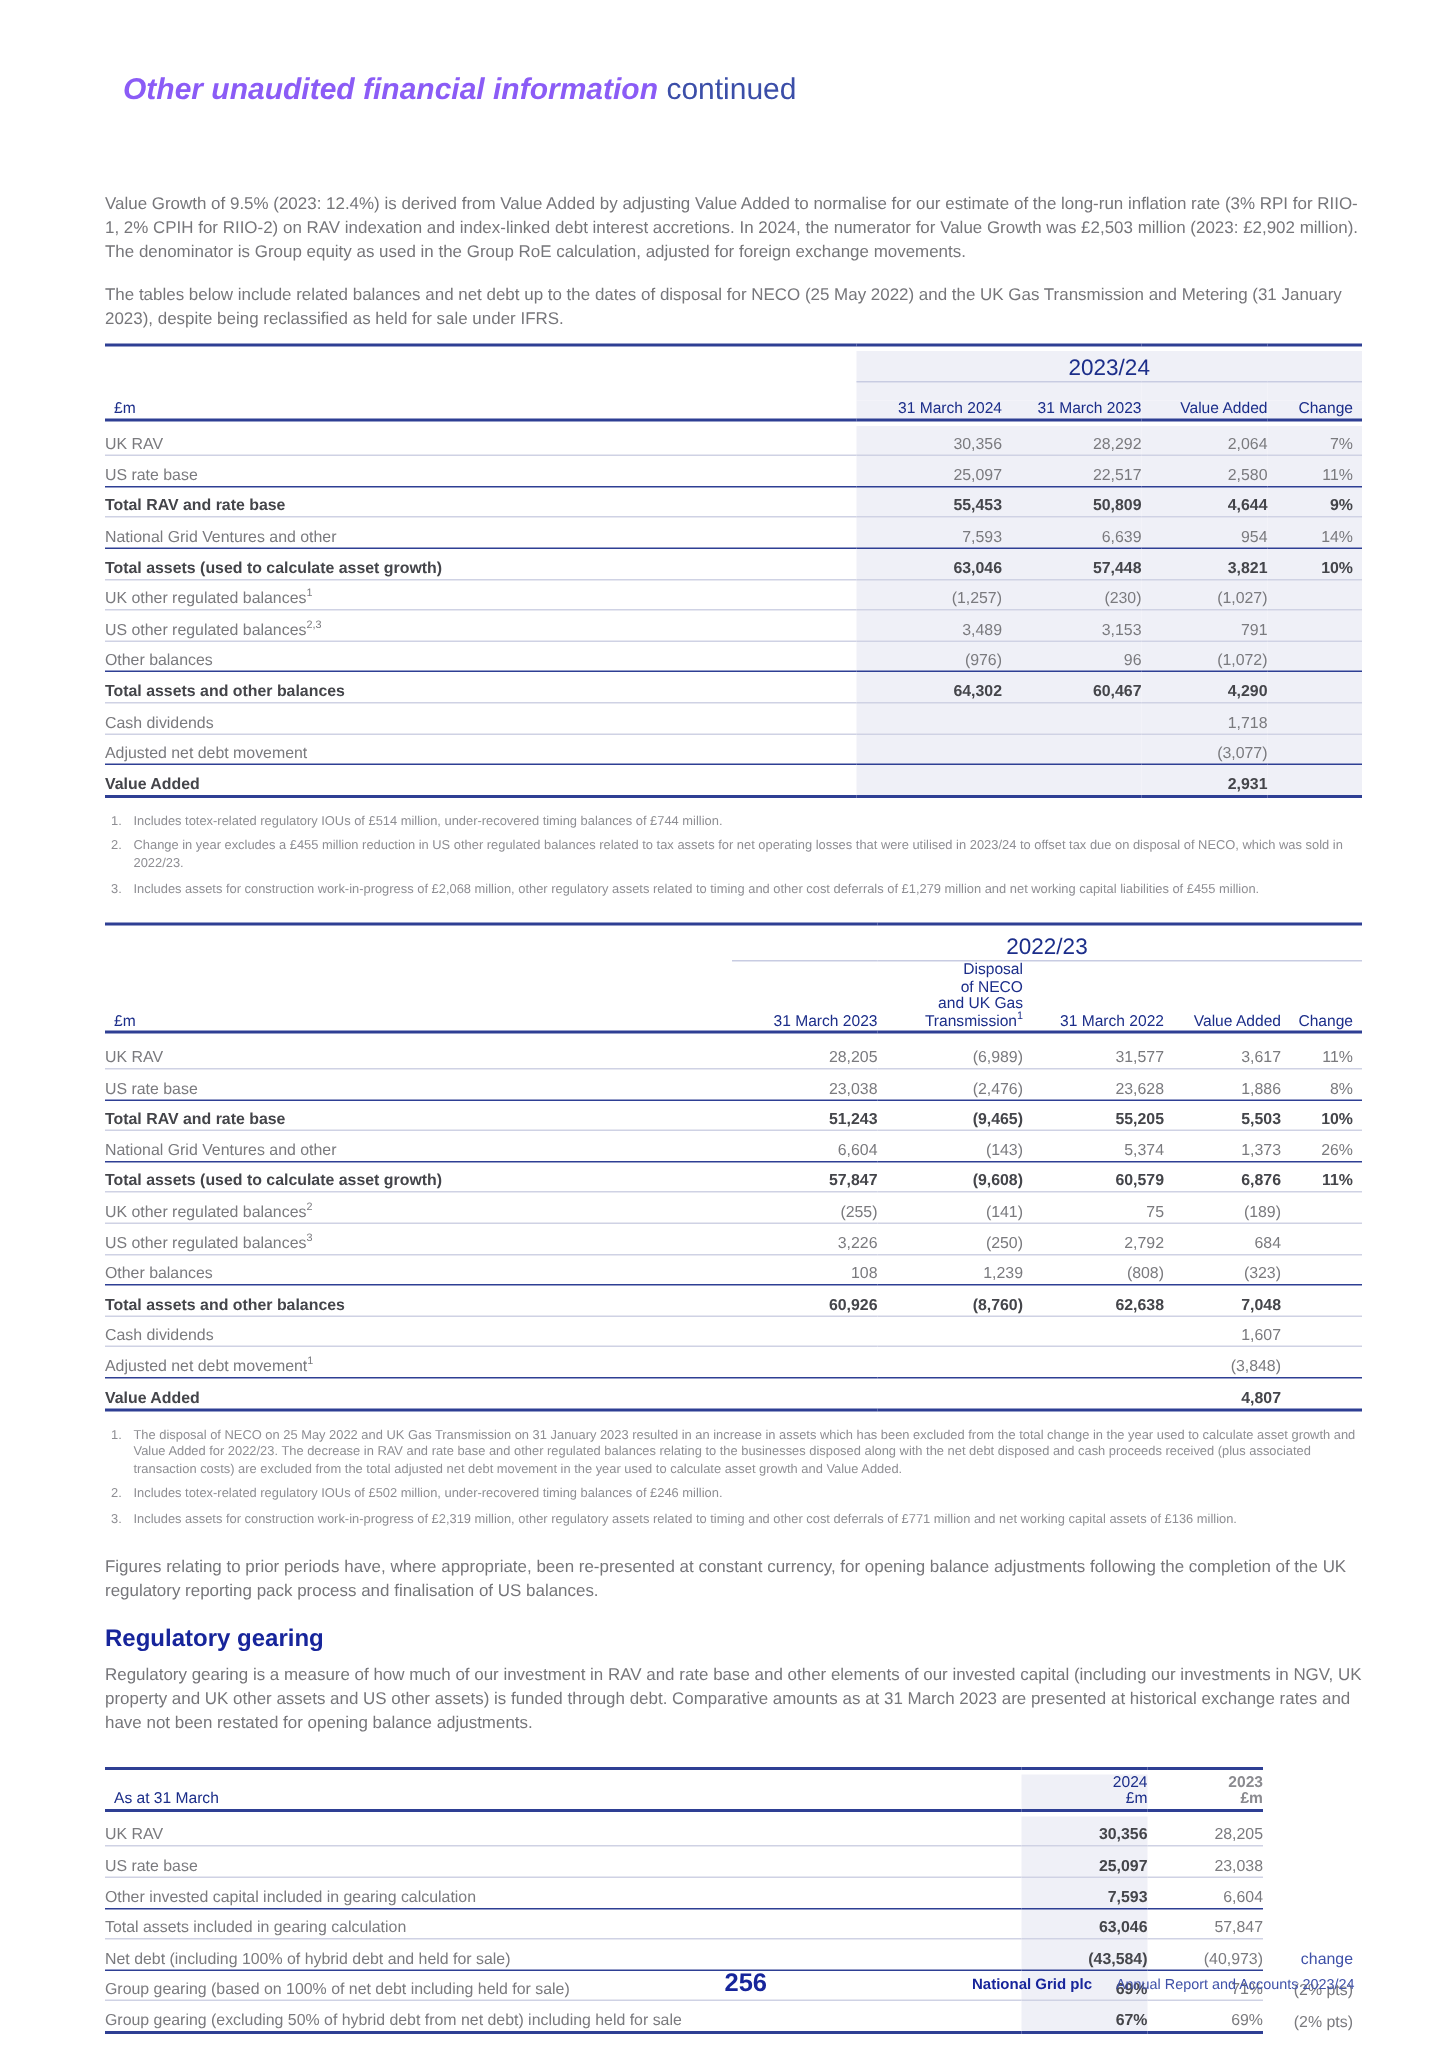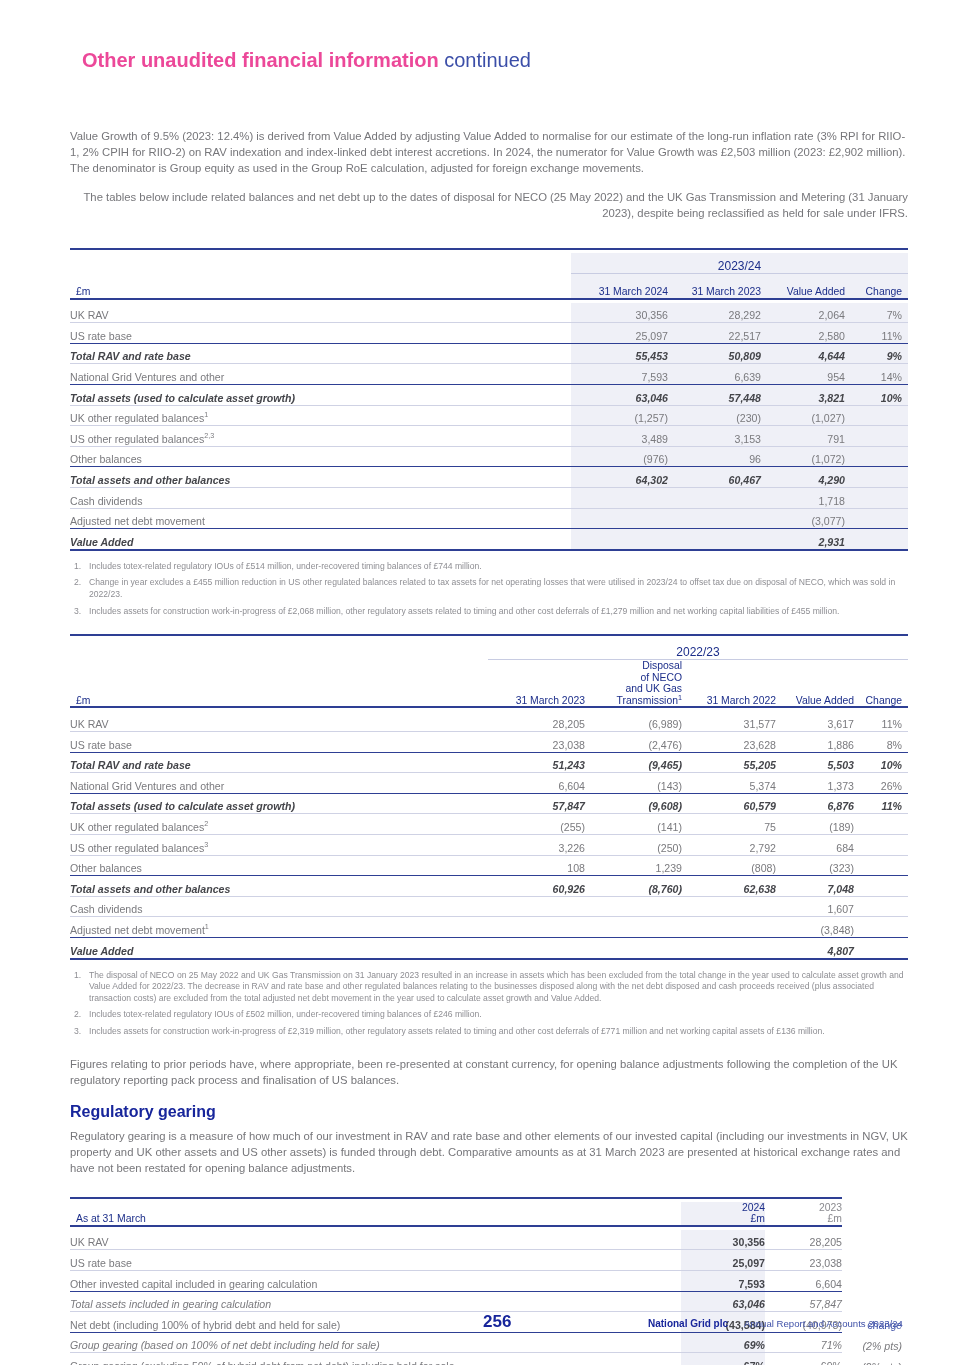--- a/index.html
+++ b/index.html
@@ -10,32 +10,32 @@
     color:#6f6f73;
     -webkit-font-smoothing:antialiased;
   }
   .page{position:relative;width:968px;height:1365px;overflow:hidden;}
 
   
   .page-header{
     position:absolute;left:82px;top:47px;
     font-size:20px;line-height:26px;color:#1c2e8a;
   }
-  .page-header .strong{font-weight:bold;color:#ec4899;}
+  .page-header .strong{font-weight:bold;color:#8b5cf6;font-style:italic;}
   .page-header .cont{font-weight:normal;color:#3b4ea8;}
 
   
   .content{position:absolute;left:70px;top:128px;width:838px;}
 
   p.para{
     margin:0 0 12px 0;
     font-size:11.3px;line-height:16.2px;
     color:#76767a;
   }
-  p.para.tight{margin-bottom:27px;text-align:right;}
+  p.para.tight{margin-bottom:8px;}
 
   h2.sub{
     margin:14px 0 7px 0;
     font-size:16px;line-height:19px;
     color:#17259b;font-weight:bold;
   }
 
   
   table.fin{
     border-collapse:collapse;
@@ -54,42 +54,42 @@
   .rule-bottom td{border-top:2.0px solid #2e3f94;height:3px;font-size:0;line-height:0;}
 
   tr.datarow td{
     height:18.6px;
     border-top:1px solid #cfd2e4;
     color:#7a7a7e;
     padding-bottom:1px;
   }
   tr.datarow.first td{border-top:none;}
   tr.datarow.bold td{color:#44454a;font-weight:bold;}
-  tr.datarow.topline td{border-top:1.6px solid #2e3f94;font-style:italic;}
+  tr.datarow.topline td{border-top:1.6px solid #2e3f94;}
 
   td.lbl{padding-left:6px;text-align:left;white-space:nowrap;}
   td.num{text-align:right;padding-right:10px;white-space:nowrap;}
   td.num.last{padding-right:6px;}
 
   sup{font-size:7.2px;vertical-align:super;line-height:0;}
 
   
   td.grouphdr{
     text-align:center;color:#1c2e8a;font-weight:bold;
-    font-size:12px;height:20px;padding-bottom:3px;
+    font-size:15px;height:20px;padding-bottom:3px;
     border-bottom:1px solid #c8cce2;
   }
   td.colhdr{
     color:#1c2e8a;font-weight:bold;font-size:10.4px;
     text-align:right;padding-right:10px;padding-bottom:3px;
     line-height:11.6px;
   }
   td.colhdr.last{padding-right:6px;}
   td.colhdr.lefthdr{text-align:left;padding-left:6px;padding-right:0;}
-  td.colhdr.plain{color:#8a8a8f;font-weight:normal;}
+  td.colhdr.plain{color:#8a8a8f;font-weight:bold;}
   td.spacer{height:12px;font-size:0;line-height:0;}
 
   
   .shade{background:#eff0f7;}
 
   
   ol.notes{
     margin:7px 0 0 0;padding:0;list-style:none;
     font-size:8.6px;line-height:11.6px;color:#8e8e93;
   }

